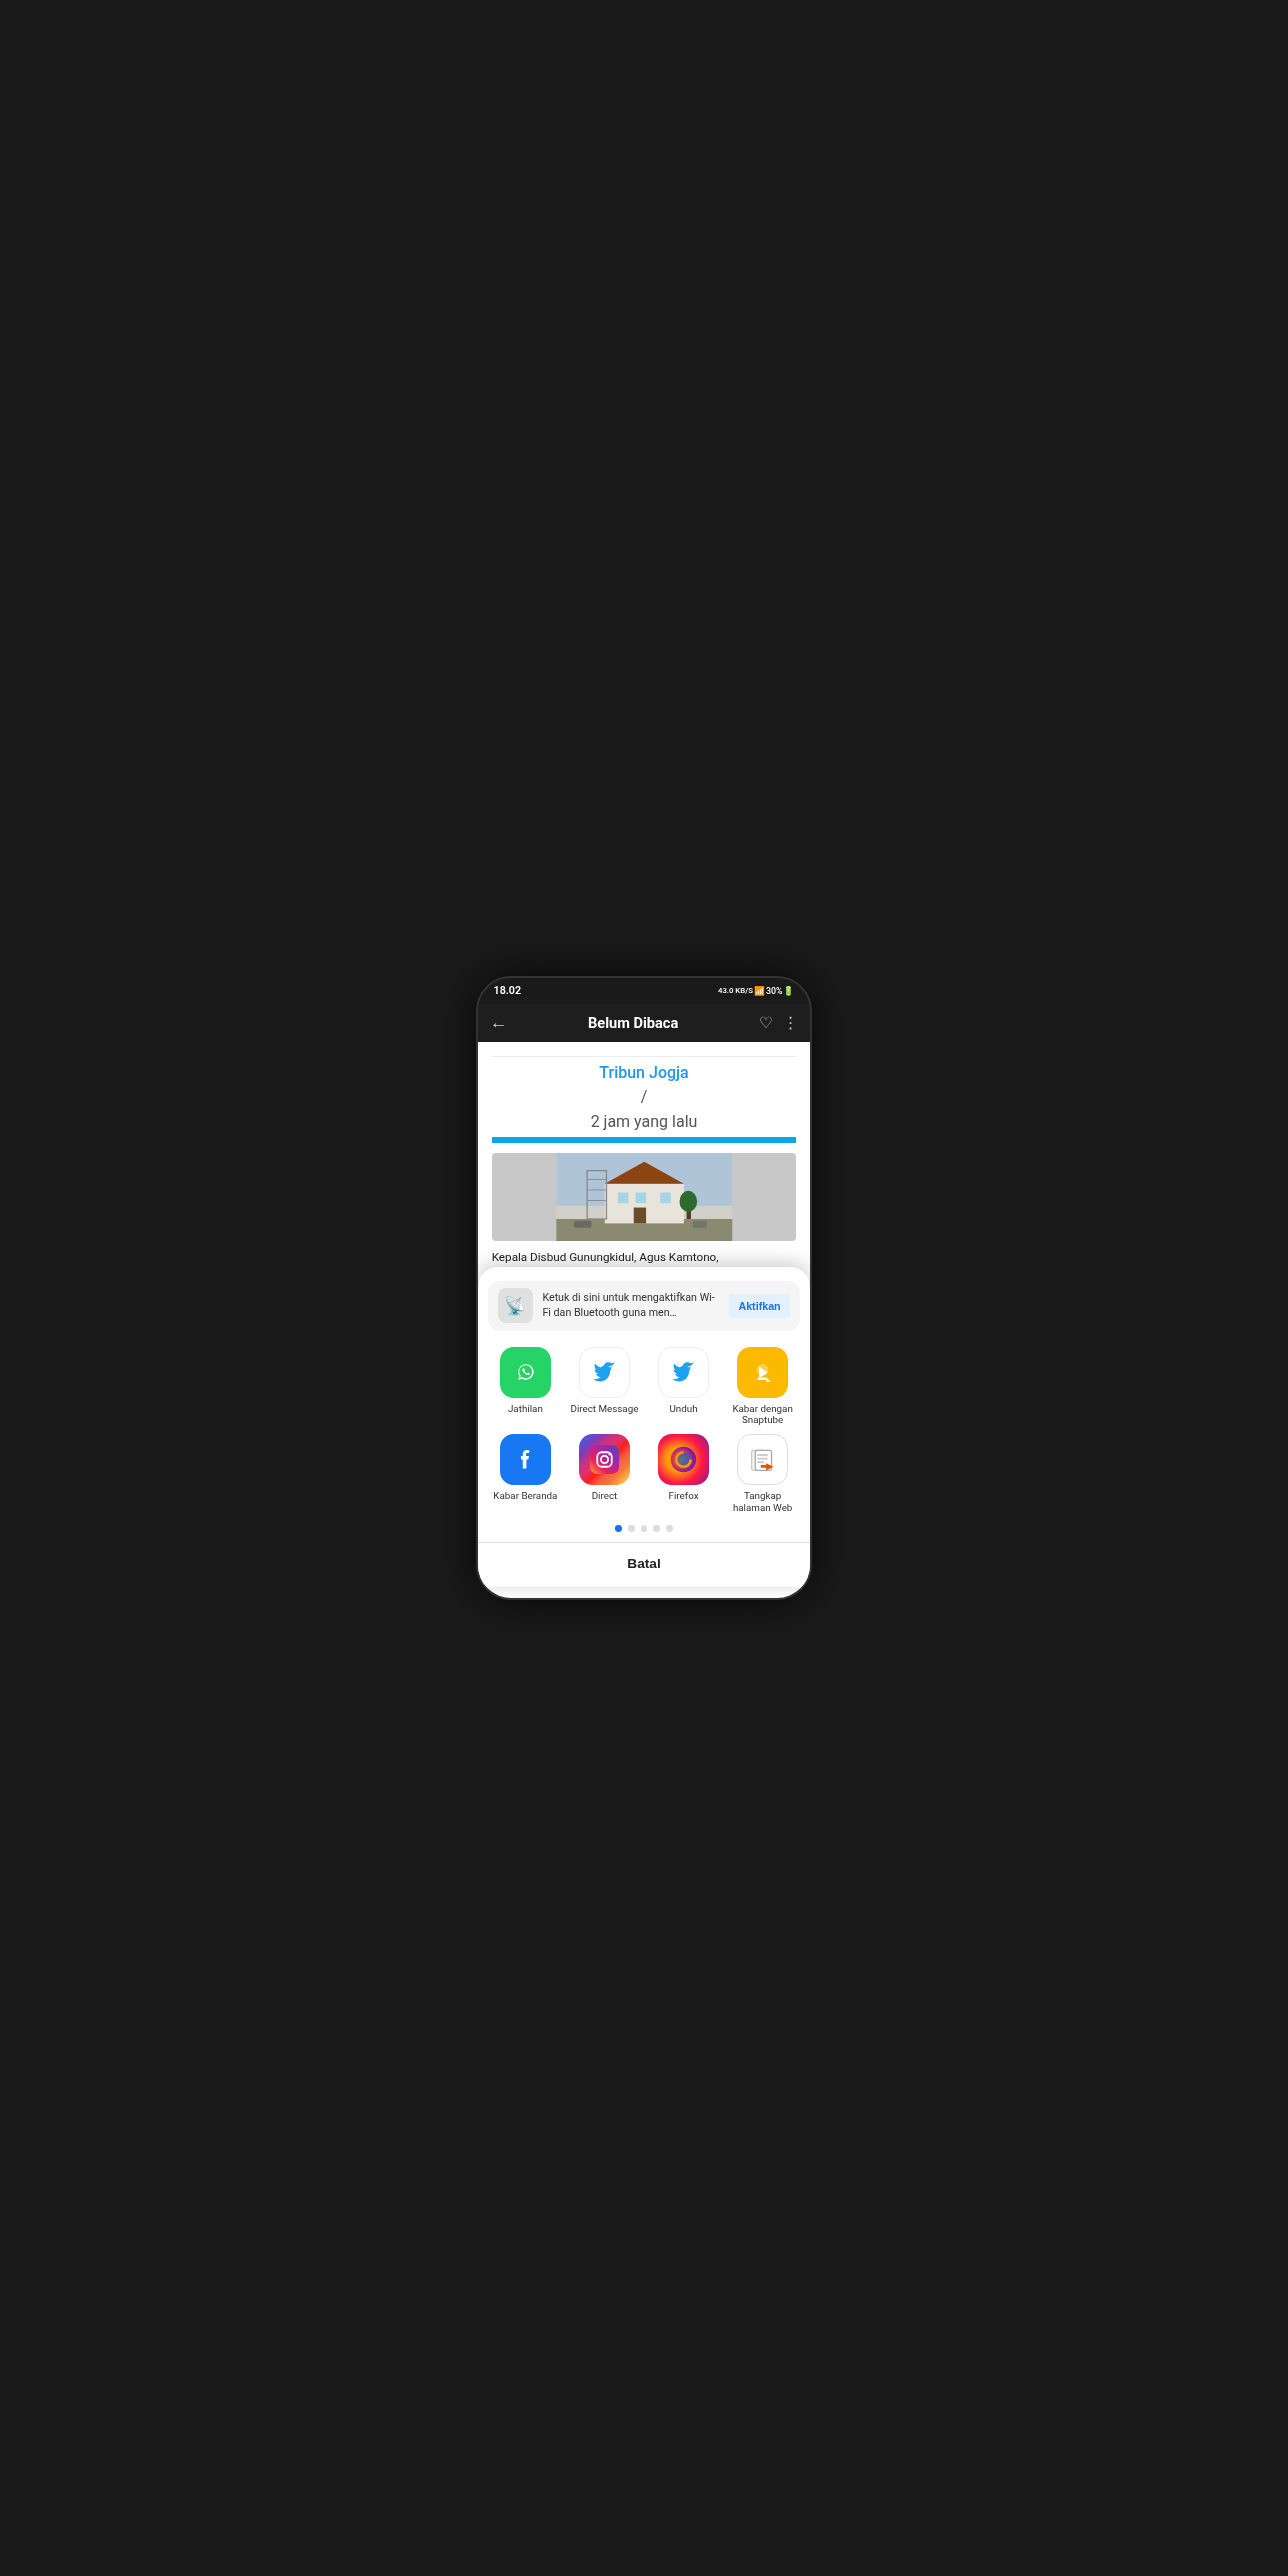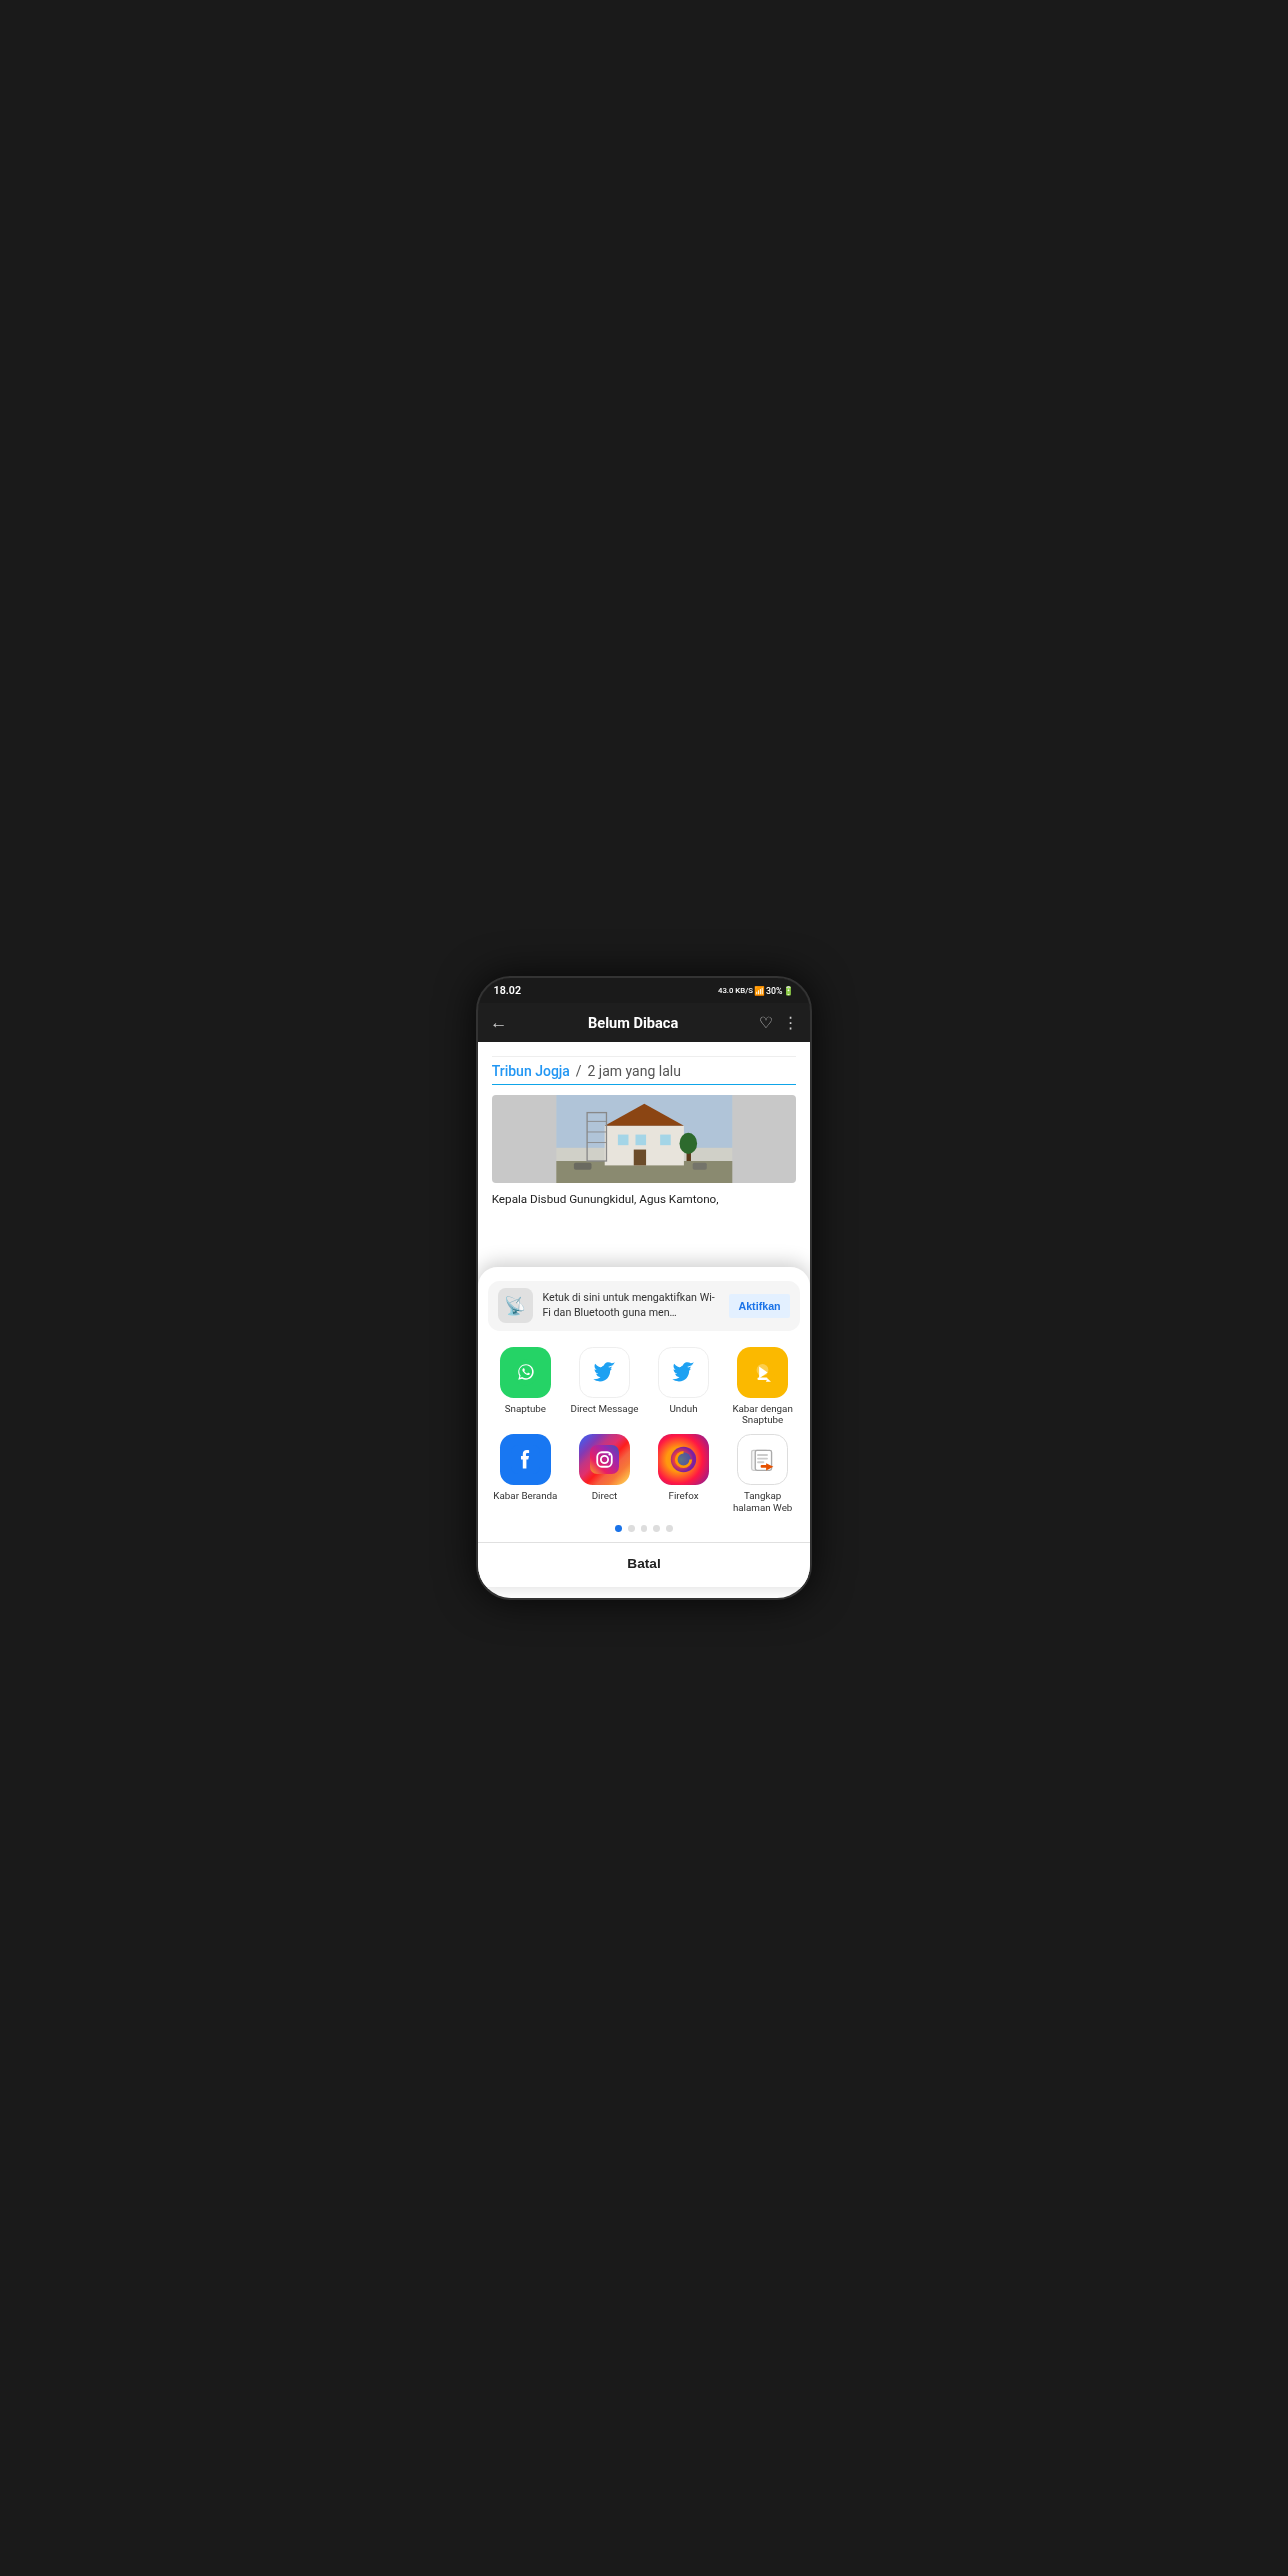--- a/index.html
+++ b/index.html
@@ -90,26 +90,27 @@
       font-weight: 700;
       color: #111;
       line-height: 1.35;
       margin-bottom: 7.8px;
     }
 
     .article-meta {
       display: flex;
       align-items: center;
       gap: 5.9px;
-      font-size: 14px;
+      font-size: 16px;
       color: #555;
       margin-bottom: 9.8px;
       border-top: 1px solid #eee;
-      border-bottom: 1px solid #0ea5e9;
+      border-bottom: 6px solid #0ea5e9;
       padding: 5.9px 0;
+      flex-direction: column;
     }
 
     .article-source {
       color: #2196f3;
       font-weight: 500;
     }
 
     .article-image {
       width: 100%;
       height: 88px;
@@ -365,21 +366,21 @@
       
       <div class="apps-grid">
 
         <div class="app-item">
           <div class="app-icon whatsapp-bg">
             <svg width="29" height="29" viewBox="0 0 32 32" fill="none">
               <circle cx="16" cy="16" r="14" fill="#25d366"></circle>
               <path d="M22.5 9.5C20.9 7.9 18.8 7 16.5 7C11.8 7 8 10.8 8 15.5C8 17.1 8.4 18.6 9.2 19.9L8 24L12.2 22.8C13.5 23.5 14.9 23.9 16.4 23.9C21.1 23.9 25 20.1 25 15.4C25 13.1 24.1 11 22.5 9.5ZM16.5 22.4C15.1 22.4 13.8 22 12.7 21.3L12.4 21.1L9.9 21.8L10.6 19.4L10.4 19.1C9.6 17.9 9.1 16.5 9.1 15C9.1 11.1 12.3 7.9 16.2 7.9C18.1 7.9 19.9 8.6 21.2 9.9C22.5 11.2 23.2 13 23.2 14.9C23.5 18.8 20.4 22.4 16.5 22.4ZM20.4 16.9C20.2 16.8 19.2 16.3 19 16.2C18.8 16.1 18.7 16.1 18.6 16.3C18.5 16.5 18.1 17 18 17.1C17.9 17.2 17.8 17.2 17.6 17.1C17.4 17 16.7 16.8 15.9 16C15.3 15.4 14.8 14.7 14.7 14.5C14.6 14.3 14.7 14.2 14.8 14.1L15.1 13.8C15.2 13.7 15.2 13.6 15.3 13.5C15.4 13.4 15.3 13.3 15.3 13.2C15.2 13.1 14.8 12.1 14.6 11.7C14.4 11.3 14.2 11.4 14.1 11.4H13.8C13.7 11.4 13.5 11.4 13.3 11.6C13.1 11.8 12.6 12.3 12.6 13.3C12.6 14.3 13.3 15.2 13.4 15.3C13.5 15.4 14.8 17.4 16.8 18.3C17.3 18.5 17.7 18.6 18 18.7C18.5 18.9 19 18.8 19.3 18.8C19.7 18.7 20.5 18.3 20.7 17.8C20.9 17.3 20.9 16.9 20.8 16.9H20.4Z" fill="white"></path>
             </svg>
           </div>
-          <span class="app-label">Snaptube</span>
+          <span class="app-label">Jathilan</span>
         </div>
 
         <div class="app-item">
           <div class="app-icon twitter-dm-bg" style="border:1px solid #eee">
             <svg width="29" height="29" viewBox="0 0 32 32">
               <path d="M28 6.8c-1 .4-2 .7-3.1.9 1.1-.7 2-1.8 2.4-3.1-1.1.6-2.2 1.1-3.4 1.3-1-.7-2.3-1.1-3.7-1.1-2.8 0-5.1 2.3-5.1 5.1 0 .4 0 .8.1 1.2C11.3 10.9 8 9.1 5.7 6.4c-.4.7-.7 1.5-.7 2.4 0 1.8.9 3.3 2.3 4.2-.8 0-1.6-.3-2.3-.7v.1c0 2.5 1.8 4.6 4.1 5-.4.1-.9.2-1.4.2-.3 0-.7 0-1-.1.7 2.1 2.6 3.7 4.9 3.7-1.8 1.4-4.1 2.2-6.5 2.2-.4 0-.8 0-1.3-.1C5.3 24.9 8 25.8 10.9 25.8c7.3 0 11.3-6.1 11.3-11.3v-.5c.8-.6 1.5-1.3 2-2.1-.7.3-1.5.5-2.3.6C23 11.9 23.8 10.7 24 9.3c-.9.5-1.9.9-3 1.1A5.2 5.2 0 0 0 17 8c-2.8 0-5.1 2.3-5.1 5.1" fill="#1da1f2"></path>
             </svg>
           </div>
           <span class="app-label">Direct Message</span>
         </div>

